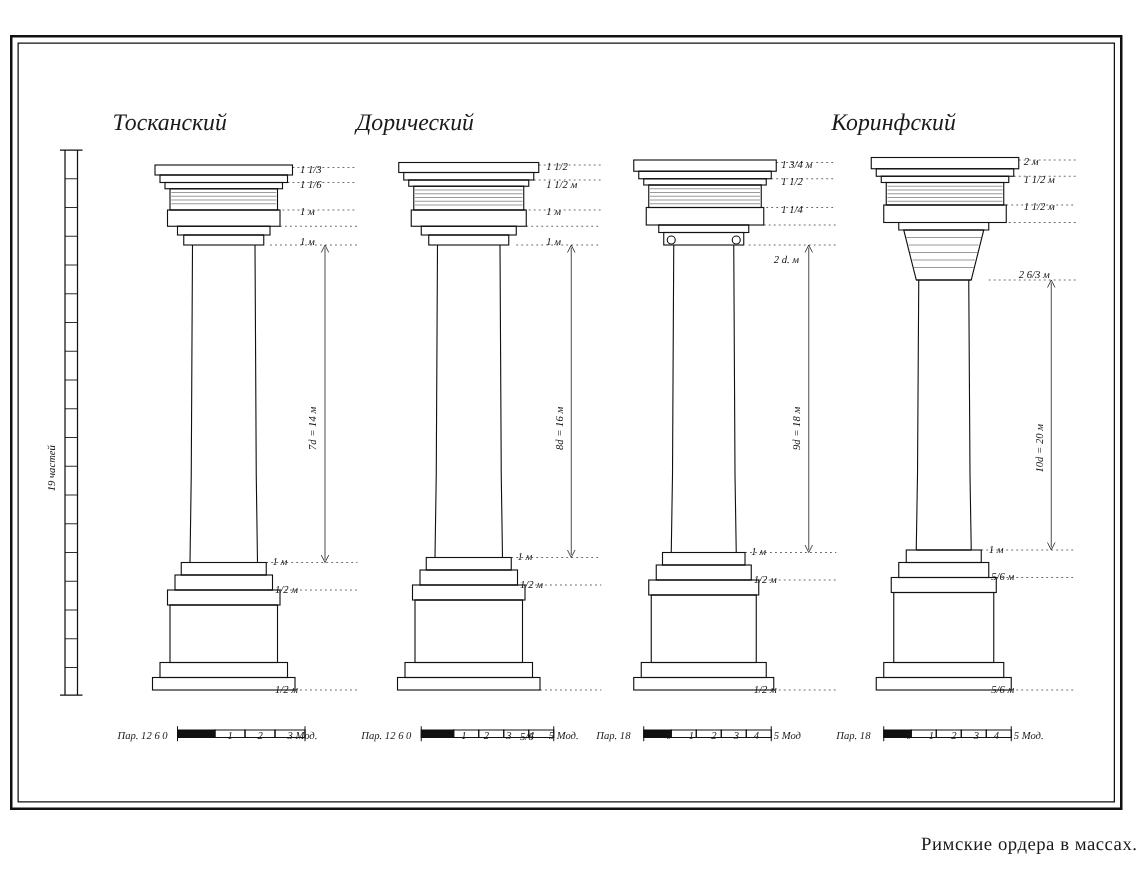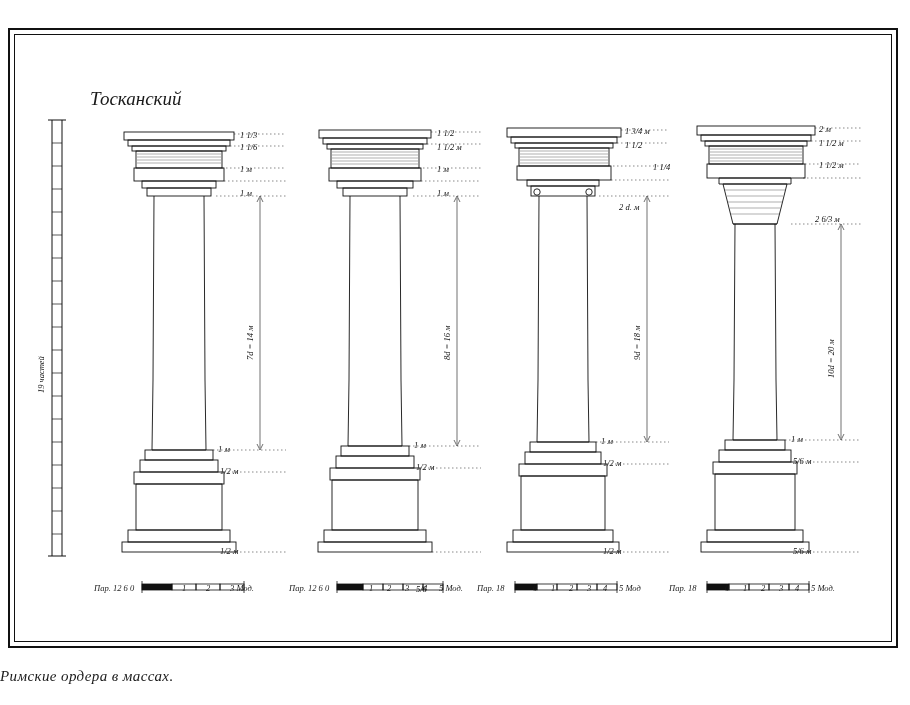--- a/index.html
+++ b/index.html
@@ -34,22 +34,21 @@
     left: 14px; top: 34px;
     width: 878px; height: 608px;
     border: 1px solid #111;
     box-sizing: border-box;
   }
   
   .caption {
     position: absolute;
     left: 0; top: 668px;
     width: 910px;
-    text-align: left;
-    font-style: italic;
+    text-align: right;
     font-size: 15px;
     letter-spacing: .4px;
   }
   
   .order {
     position: absolute;
     top: 80px;
     width: 200px;
     height: 540px;
   }
@@ -227,20 +226,21 @@
           <line x1="150" y1="3" x2="150" y2="15"></line>
         </g>
       </svg>
       <span class="scale-end" style="left:88px; top:5px;">1</span>
       <span class="scale-end" style="left:112px; top:5px;">2</span>
       <span class="scale-end" style="left:136px; top:5px;">3 Мод.</span>
     </div>
   </div>
 
   <div class="order" style="left:285px;">
+    <div class="order-title">Дорический</div>
 
     <div class="draw">
       <svg width="200" height="450" viewBox="0 0 200 450">
         <g stroke="#111" fill="none" stroke-width="0.9">
           <rect x="34" y="10" width="112" height="8"></rect>
           <rect x="38" y="18" width="104" height="6"></rect>
           <rect x="42" y="24" width="96" height="5"></rect>
           <rect x="46" y="29" width="88" height="19"></rect>
           <rect x="44" y="48" width="92" height="13"></rect>
           <rect x="52" y="61" width="76" height="7"></rect>
@@ -353,21 +353,21 @@
         <g stroke="#111" stroke-width="0.6">
           <line x1="174" y1="78" x2="174" y2="320"></line>
           <path d="M171 82 L174 76 L177 82" fill="none"></path>
           <path d="M171 316 L174 322 L177 316" fill="none"></path>
         </g>
       </svg>
     </div>
 
     <span class="dim" style="left:152px; top:46px;">1 3/4 м</span>
     <span class="dim" style="left:152px; top:60px;">1 1/2</span>
-    <span class="dim" style="left:152px; top:82px;margin-left:28px;">1 1/4</span>
+    <span class="dim" style="left:152px; top:82px;">1 1/4</span>
     <span class="dim" style="left:146px; top:122px;">2 d. м</span>
     <span class="dim" style="left:128px; top:356px;">1 м</span>
     <span class="dim" style="left:130px; top:378px;">1/2 м</span>
     <span class="dim" style="left:130px; top:466px;">1/2 м</span>
     <span class="vdim" style="left:169px; top:270px;">9d = 18 м</span>
 
     <div class="scale">
       <span class="scale-label">Пар. 18</span>
       <svg width="196" height="24" viewBox="0 0 196 24" style="position:absolute; left:0; top:0;">
         <g stroke="#111" stroke-width="0.8" fill="none">
@@ -383,20 +383,21 @@
       <span class="scale-end" style="left:56px; top:5px;">0</span>
       <span class="scale-end" style="left:74px; top:5px;">1</span>
       <span class="scale-end" style="left:92px; top:5px;">2</span>
       <span class="scale-end" style="left:110px; top:5px;">3</span>
       <span class="scale-end" style="left:126px; top:5px;">4</span>
       <span class="scale-end" style="left:142px; top:5px;">5 Мод</span>
     </div>
   </div>
 
   <div class="order" style="left:665px;">
+    <div class="order-title">Коринфский</div>
 
     <div class="draw">
       <svg width="200" height="450" viewBox="0 0 200 450">
         <g stroke="#111" fill="none" stroke-width="0.9">
           <rect x="32" y="6" width="118" height="9"></rect>
           <rect x="36" y="15" width="110" height="6"></rect>
           <rect x="40" y="21" width="102" height="5"></rect>
           <rect x="44" y="26" width="94" height="18"></rect>
           <rect x="42" y="44" width="98" height="14"></rect>
 

